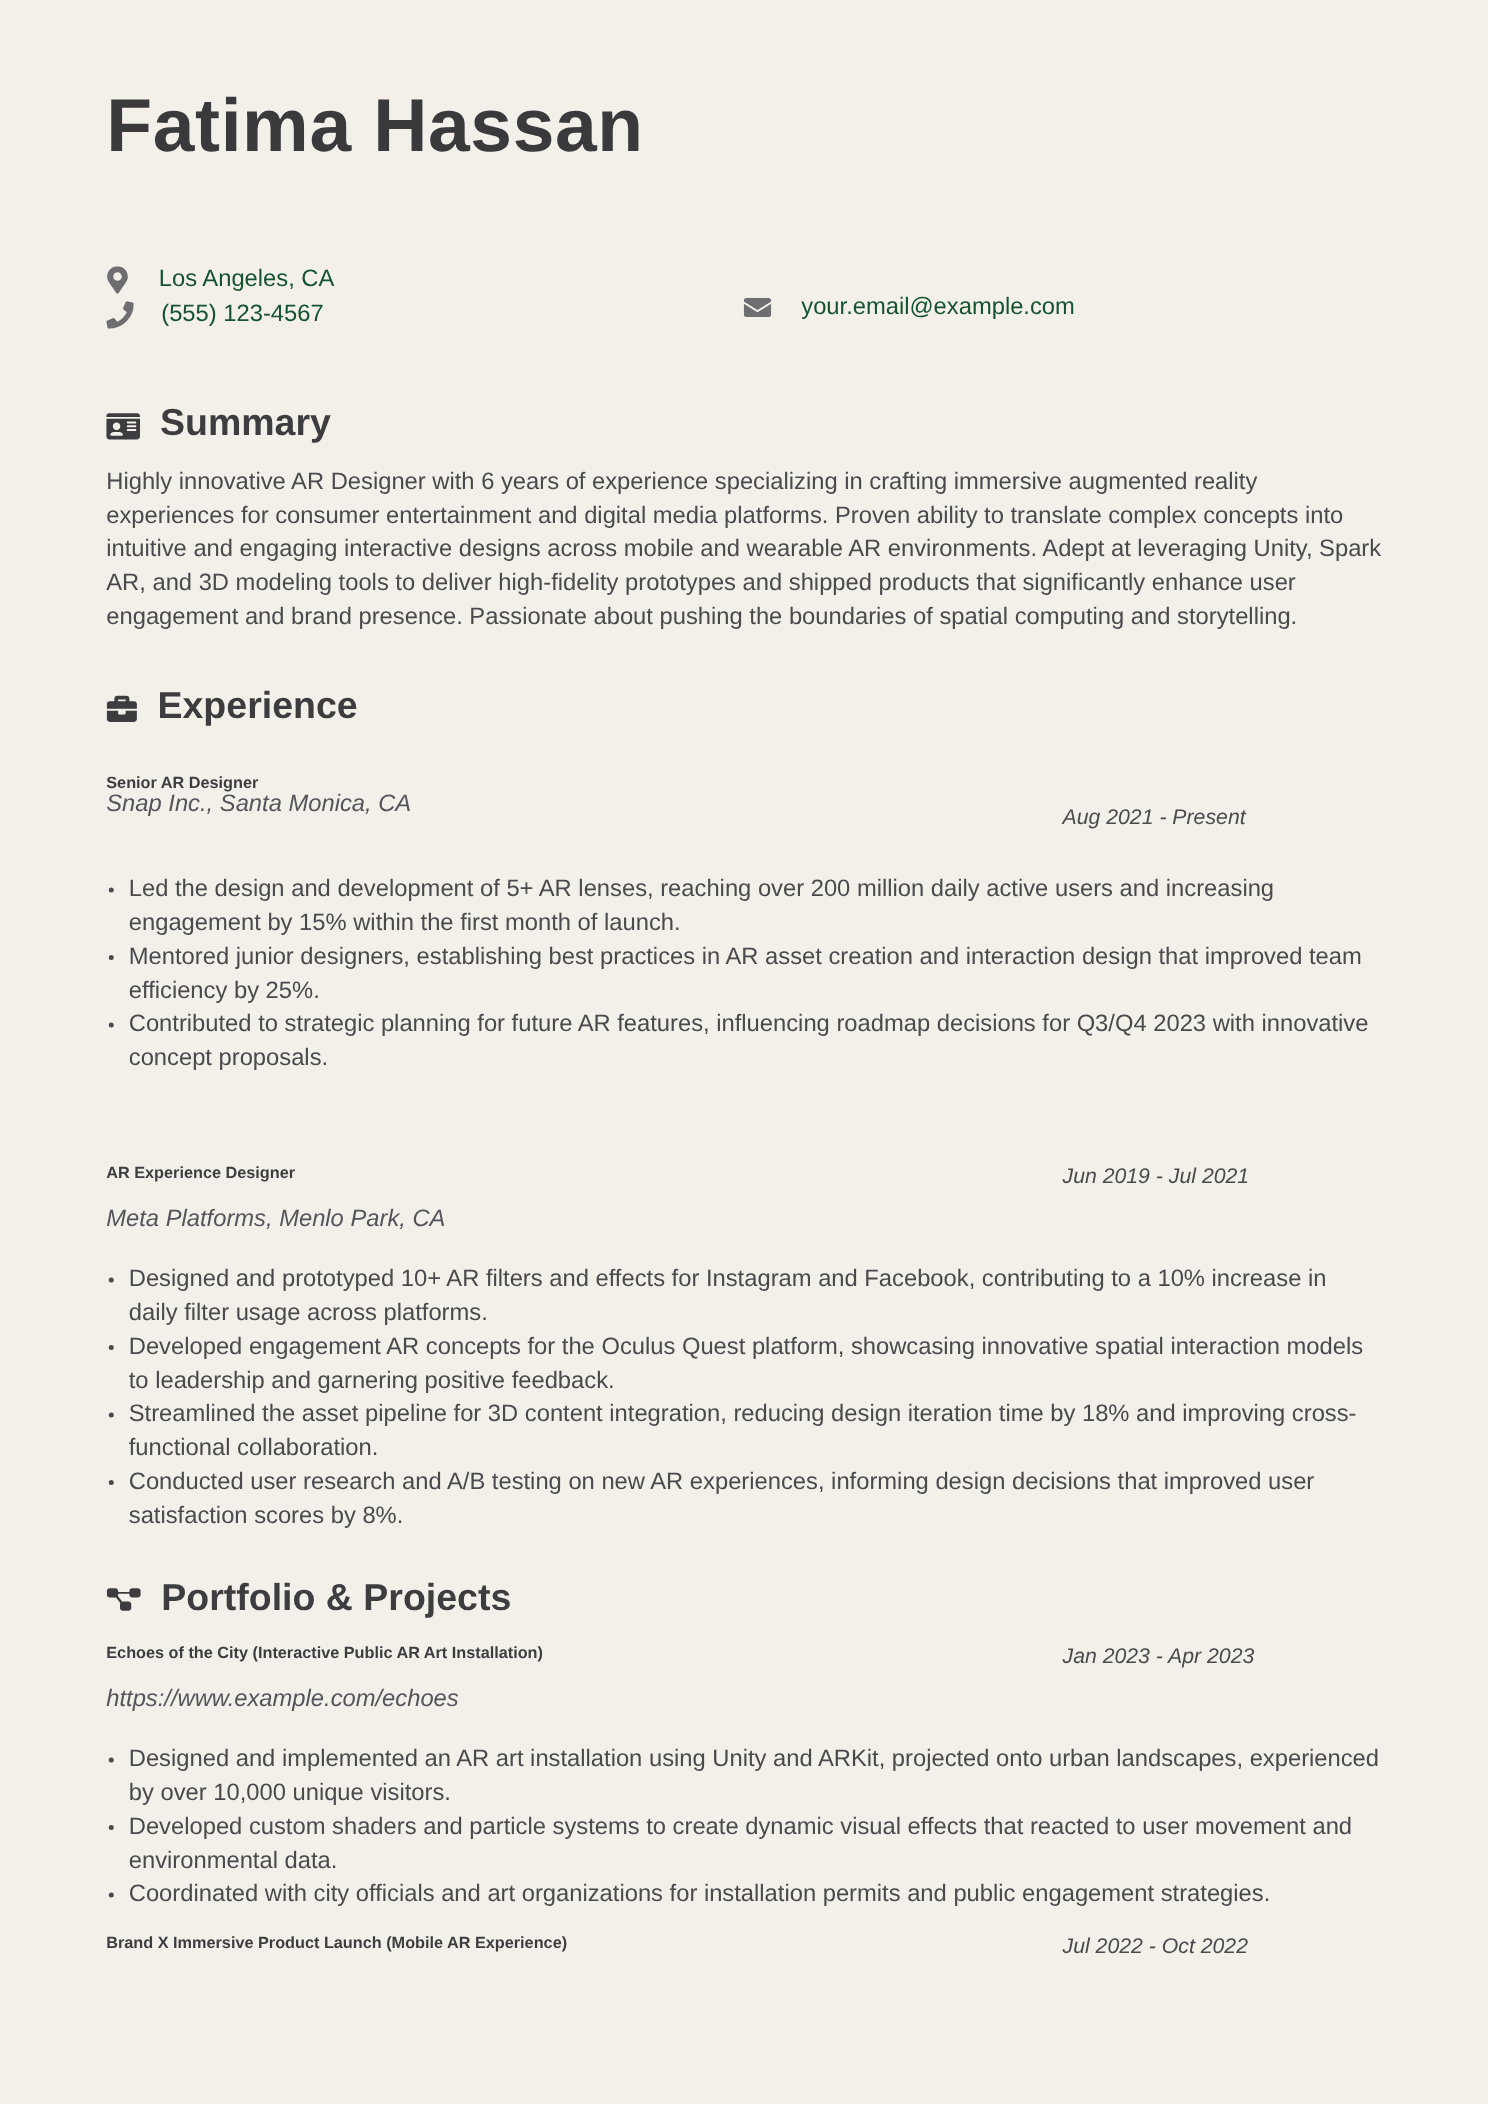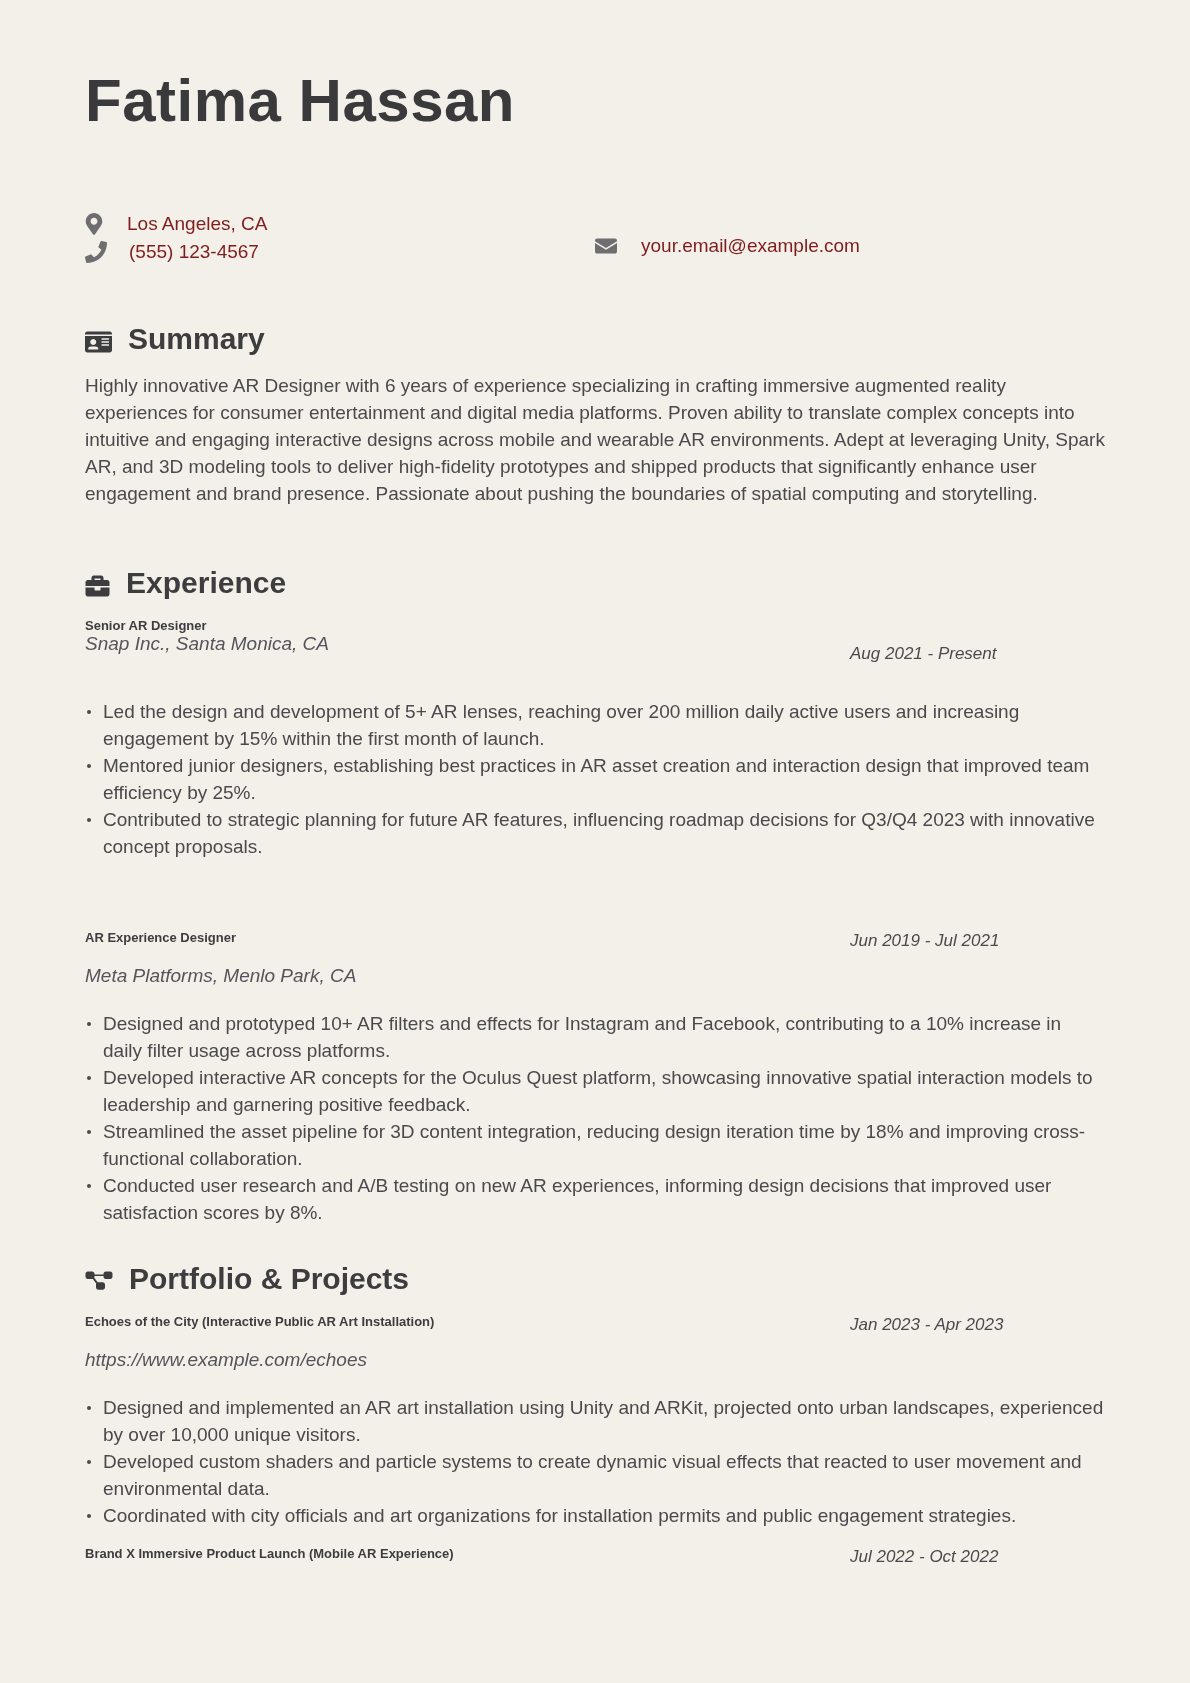--- a/index.html
+++ b/index.html
@@ -13,21 +13,21 @@
     overflow: hidden;
   }
   .page { position: absolute; left: 85px; top: 0; width: 1020px; }
   .name {
     position: absolute; left: 0; top: 66px;
     font-size: 60px; font-weight: bold; color: #3a393c;
     letter-spacing: 0.5px; margin: 0;
   }
   .contact-item {
     position: absolute; display: flex; align-items: center;
-    font-size: 19px; color: #7f1d1d;
+    font-size: 19px; color: #14532d;
   }
   .contact-item .ico { width: 22px; height: 22px; display: inline-block; margin-right: 18px; }
   .contact-item .ico svg { width: 100%; height: 100%; fill: #6e6d70; }
   .section-head {
     position: absolute; left: 0; display: flex; align-items: center;
     font-size: 30px; font-weight: bold; color: #3d3c3f;
   }
   .section-head .ico { width: 27px; height: 24px; margin-right: 16px; display: inline-block; }
   .section-head .ico svg { width: 100%; height: 100%; fill: #3d3c3f; }
   .summary {
@@ -90,21 +90,21 @@
   <div class="section-head" style="top:322px;">
     <span class="ico">
       <svg viewBox="0 0 576 512">
           <path d="M528 32H48C22 32 0 54 0 80v16h576V80c0-26-22-48-48-48zM0 432c0 26 22 48 48 48h480c26 0 48-22 48-48V128H0zm352-248c0-4 4-8 8-8h144c4 0 8 4 8 8v16c0 4-4 8-8 8H360c-4 0-8-4-8-8zm0 64c0-4 4-8 8-8h144c4 0 8 4 8 8v16c0 4-4 8-8 8H360c-4 0-8-4-8-8zm0 64c0-4 4-8 8-8h144c4 0 8 4 8 8v16c0 4-4 8-8 8H360c-4 0-8-4-8-8zM176 192c35 0 64 29 64 64s-29 64-64 64-64-29-64-64 29-64 64-64zM67 393c8-26 33-41 59-41h100c26 0 51 15 59 41 3 10-6 23-17 23H84c-11 0-20-13-17-23z"></path>
         </svg>
     </span>
     <span>Summary</span>
   </div>
   <p class="summary">Highly innovative AR Designer with 6 years of experience specializing in crafting immersive augmented reality experiences for consumer entertainment and digital media platforms. Proven ability to translate complex concepts into intuitive and engaging interactive designs across mobile and wearable AR environments. Adept at leveraging Unity, Spark AR, and 3D modeling tools to deliver high-fidelity prototypes and shipped products that significantly enhance user engagement and brand presence. Passionate about pushing the boundaries of spatial computing and storytelling.</p>
 
-  <div class="section-head" style="top:566px;justify-content:center;">
+  <div class="section-head" style="top:548px;justify-content:center;">
     <span class="ico" style="width:25px; margin-right:16px;">
       <svg viewBox="0 0 512 512">
           <path d="M320 336c0 9-7 16-16 16h-96c-9 0-16-7-16-16v-48H0v144c0 26 22 48 48 48h416c26 0 48-22 48-48V288H320zm144-208h-80V80c0-26-22-48-48-48H176c-26 0-48 22-48 48v48H48c-26 0-48 22-48 48v80h512v-80c0-26-22-48-48-48zm-144 0H192V96h128z"></path>
         </svg>
     </span>
     <span>Experience</span>
   </div>
 
   <div>
     <div class="entry-title" style="top:618px;">Senior AR Designer</div>
@@ -116,21 +116,21 @@
       <li>Contributed to strategic planning for future AR features, influencing roadmap decisions for Q3/Q4 2023 with innovative concept proposals.</li>
     </ul>
   </div>
 
   <div>
     <div class="entry-title" style="top:930px;">AR Experience Designer</div>
     <div class="entry-date" style="top:931px;">Jun 2019 - Jul 2021</div>
     <div class="entry-sub" style="top:965px;">Meta Platforms, Menlo Park, CA</div>
     <ul class="bullets" style="top:1010px;">
       <li>Designed and prototyped 10+ AR filters and effects for Instagram and Facebook, contributing to a 10% increase in daily filter usage across platforms.</li>
-      <li>Developed interactive AR concepts for the Oculus Quest platform, showcasing innovative spatial interaction models to leadership and garnering positive feedback.</li>
+      <li>Developed engagement AR concepts for the Oculus Quest platform, showcasing innovative spatial interaction models to leadership and garnering positive feedback.</li>
       <li>Streamlined the asset pipeline for 3D content integration, reducing design iteration time by 18% and improving cross-functional collaboration.</li>
       <li>Conducted user research and A/B testing on new AR experiences, informing design decisions that improved user satisfaction scores by 8%.</li>
     </ul>
   </div>
 
   <div class="section-head" style="top:1262px;">
     <span class="ico" style="width:28px; margin-right:16px;">
       <svg viewBox="0 0 576 512">
           <path d="M0 80c0-26 22-48 48-48h96c26 0 48 22 48 48v16h192V80c0-26 22-48 48-48h96c26 0 48 22 48 48v64c0 26-22 48-48 48h-96c-26 0-48-22-48-48v-16H192v16c0 8-2 15-5 21l73 97c4-1 8-2 12-2h96c26 0 48 22 48 48v64c0 26-22 48-48 48h-96c-26 0-48-22-48-48v-64c0-8 2-15 5-21l-73-97c-4 1-8 2-12 2H48c-26 0-48-22-48-48z" transform="translate(0,0)"></path>
         </svg>

